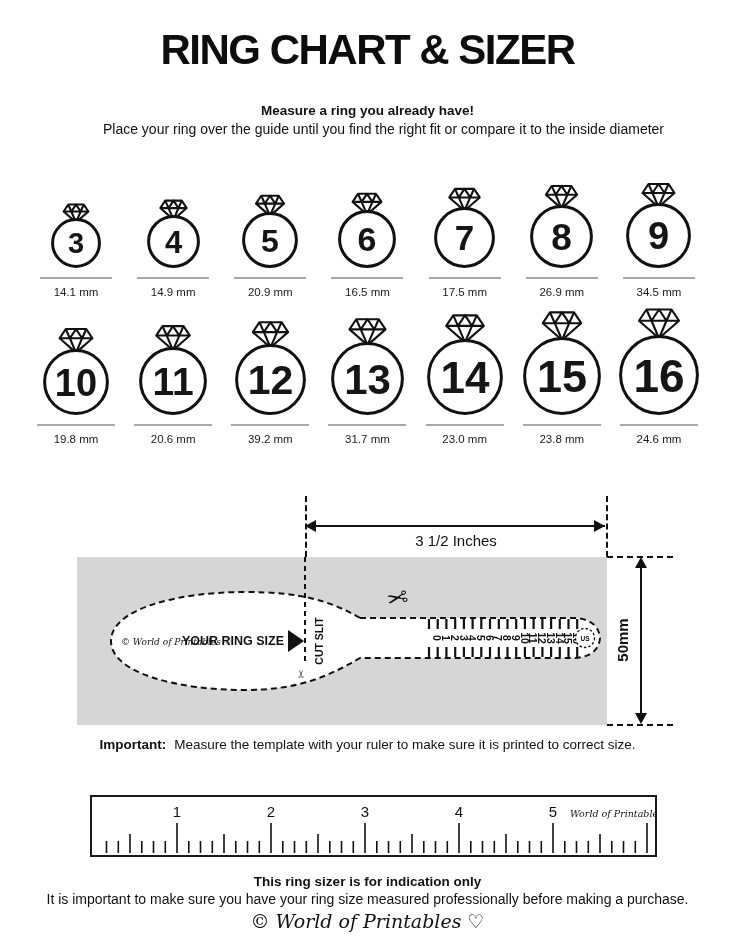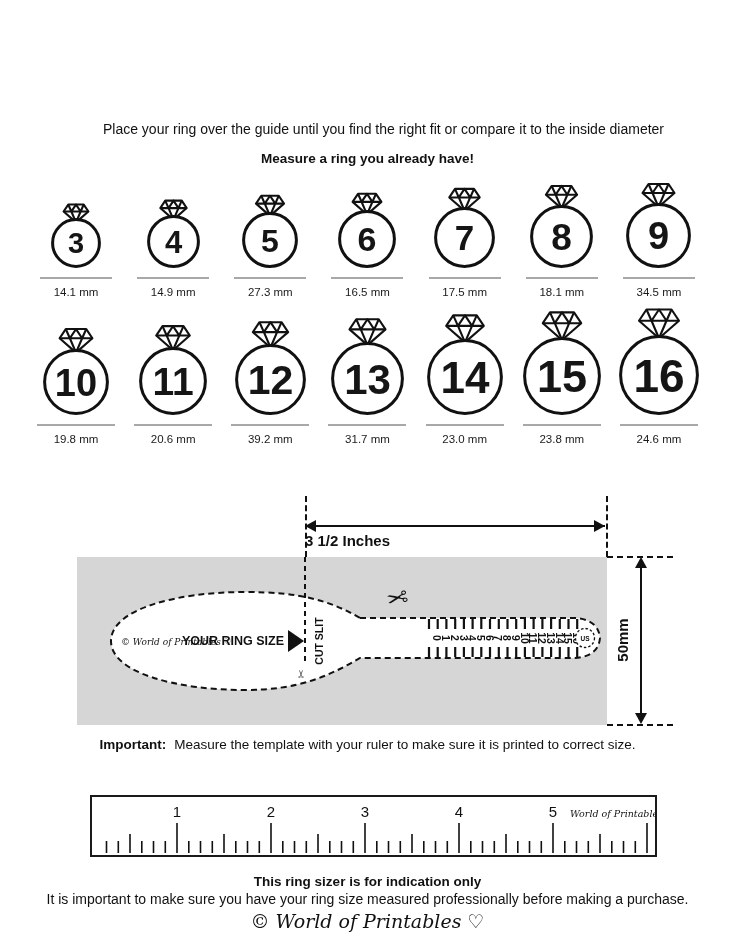--- a/index.html
+++ b/index.html
@@ -2,37 +2,37 @@
 <html><head>
 <meta charset="utf-8">
 <style>
   html,body{margin:0;padding:0;background:#fff;}
   #page{position:relative;width:735px;height:951px;background:#fff;overflow:hidden;
         font-family:"Liberation Sans",sans-serif;color:#111;}
   
   #title{position:absolute;top:26px;left:0;width:100%;text-align:center;
          font-size:42px;font-weight:bold;letter-spacing:-1.5px;color:#0d0d0d;}
   #subtitle{position:absolute;top:103px;left:0;width:100%;text-align:center;
-            font-size:13.5px;font-weight:bold;margin-top:48px;}
+            font-size:13.5px;font-weight:bold;}
   #instruction{position:absolute;top:121px;left:0;width:100%;text-align:center;font-size:14px;padding-left:16px;}
   
   .ring-row{position:absolute;left:30px;right:30px;display:flex;justify-content:space-between;
             align-items:flex-end;}
   #ring-row-0{top:168px;height:130px;}
   #ring-row-1{top:310px;height:135px;}
   .ring-cell{width:92px;display:flex;flex-direction:column;align-items:center;}
   .ring-underline{height:2px;background:#a8a8a8;margin-top:6px;}
   .ring-mm{font-size:11.5px;margin-top:7px;color:#1a1a1a;}
   
   #sizer{position:absolute;top:480px;left:0;width:735px;height:260px;}
   .vguide{position:absolute;width:0;border-left:2px dashed #111;}
   .hguide{position:absolute;height:0;border-top:2px dashed #111;}
   #dim-w-line{position:absolute;left:307px;top:45px;width:298px;height:0;border-top:2px solid #111;}
-  #dim-w-label{position:absolute;left:305px;top:52px;width:302px;text-align:left;
-               font-size:15px;font-weight:bold;}
+  #dim-w-label{position:absolute;left:305px;top:52px;width:302px;text-align:center;
+               font-size:15px;font-weight:normal;}
   #dim-h-line{position:absolute;left:640px;top:87px;height:150px;width:0;border-left:2px solid #111;}
   #dim-h-label{position:absolute;left:594px;top:150px;width:60px;height:20px;text-align:center;
                font-size:15px;font-weight:bold;transform:rotate(-90deg);}
   .arr{position:absolute;width:0;height:0;border-style:solid;}
   #graybox{position:absolute;left:77px;top:77px;width:530px;height:168px;background:#d6d6d6;}
   
   #important{position:absolute;top:737px;left:0;width:100%;text-align:center;font-size:13.5px;}
   #important b{margin-right:8px;}
   
   #ruler{position:absolute;top:795px;left:90px;width:563px;height:58px;border:2px solid #1a1a1a;background:#fff;}
@@ -40,20 +40,21 @@
   #footer-bold{position:absolute;top:874px;left:0;width:100%;text-align:center;font-size:13.5px;font-weight:bold;}
   #footer-text{position:absolute;top:891px;left:0;width:100%;text-align:center;font-size:14px;}
   #footer-brand{position:absolute;top:910px;left:0;width:100%;text-align:center;
                 font-family:"DejaVu Serif",serif;font-style:italic;font-size:19px;}
 </style>
 </head>
 <body>
 
 <div id="page">
 
+  <div id="title">RING CHART &amp; SIZER</div>
   <div id="subtitle">Measure a ring you already have!</div>
   <div id="instruction">Place your ring over the guide until you find the right fit or compare it to the inside diameter</div>
 
   <div id="ring-row-0" class="ring-row">
       <div class="ring-cell">
         <svg width="56" height="71" viewBox="0 0 56 71">
     <g transform="translate(12.5,3) scale(0.775)" stroke="#111" stroke-width="2.71" fill="#fff" stroke-linejoin="round">
       <path d="M10 2 L30 2 L36 11 L20 25 L4 11 Z"></path>
       <path fill="none" d="M4 11 L36 11 M10 2 L14 11 M14 11 L20 2 L26 11 M30 2 L26 11 M14 11 L20 25 M26 11 L20 25"></path>
     </g>
@@ -78,21 +79,21 @@
       <div class="ring-cell">
         <svg width="62" height="80" viewBox="0 0 62 80">
     <g transform="translate(13.5,3) scale(0.875)" stroke="#111" stroke-width="2.40" fill="#fff" stroke-linejoin="round">
       <path d="M10 2 L30 2 L36 11 L20 25 L4 11 Z"></path>
       <path fill="none" d="M4 11 L36 11 M10 2 L14 11 M14 11 L20 2 L26 11 M30 2 L26 11 M14 11 L20 25 M26 11 L20 25"></path>
     </g>
     <circle cx="31" cy="49" r="26.4" fill="#fff" stroke="#111" stroke-width="3"></circle>
     <text x="31" y="60.519999999999996" text-anchor="middle" font-family="Liberation Sans, sans-serif" font-size="32" font-weight="bold" fill="#151515">5</text>
   </svg>
         <div class="ring-underline" style="width:72px"></div>
-       <div class="ring-mm">27.3 mm</div>
+       <div class="ring-mm">20.9 mm</div>
       </div>
       <div class="ring-cell">
         <svg width="64" height="82" viewBox="0 0 64 82">
     <g transform="translate(14,3) scale(0.9)" stroke="#111" stroke-width="2.33" fill="#fff" stroke-linejoin="round">
       <path d="M10 2 L30 2 L36 11 L20 25 L4 11 Z"></path>
       <path fill="none" d="M4 11 L36 11 M10 2 L14 11 M14 11 L20 2 L26 11 M30 2 L26 11 M14 11 L20 25 M26 11 L20 25"></path>
     </g>
     <circle cx="32" cy="50" r="27.4" fill="#fff" stroke="#111" stroke-width="3"></circle>
     <text x="32" y="62.24" text-anchor="middle" font-family="Liberation Sans, sans-serif" font-size="34" font-weight="bold" fill="#151515">6</text>
   </svg>
@@ -114,21 +115,21 @@
       <div class="ring-cell">
         <svg width="69" height="90" viewBox="0 0 69 90">
     <g transform="translate(15,3) scale(0.975)" stroke="#111" stroke-width="2.15" fill="#fff" stroke-linejoin="round">
       <path d="M10 2 L30 2 L36 11 L20 25 L4 11 Z"></path>
       <path fill="none" d="M4 11 L36 11 M10 2 L14 11 M14 11 L20 2 L26 11 M30 2 L26 11 M14 11 L20 25 M26 11 L20 25"></path>
     </g>
     <circle cx="34.5" cy="55.5" r="29.9" fill="#fff" stroke="#111" stroke-width="3"></circle>
     <text x="34.5" y="68.82" text-anchor="middle" font-family="Liberation Sans, sans-serif" font-size="37" font-weight="bold" fill="#151515">8</text>
   </svg>
         <div class="ring-underline" style="width:72px"></div>
-       <div class="ring-mm">18.1 mm</div>
+       <div class="ring-mm">26.9 mm</div>
       </div>
       <div class="ring-cell">
         <svg width="71" height="92" viewBox="0 0 71 92">
     <g transform="translate(15.5,3) scale(1)" stroke="#111" stroke-width="2.10" fill="#fff" stroke-linejoin="round">
       <path d="M10 2 L30 2 L36 11 L20 25 L4 11 Z"></path>
       <path fill="none" d="M4 11 L36 11 M10 2 L14 11 M14 11 L20 2 L26 11 M30 2 L26 11 M14 11 L20 25 M26 11 L20 25"></path>
     </g>
     <circle cx="35.5" cy="56.5" r="30.9" fill="#fff" stroke="#111" stroke-width="3"></circle>
     <text x="35.5" y="70.18" text-anchor="middle" font-family="Liberation Sans, sans-serif" font-size="38" font-weight="bold" fill="#151515">9</text>
   </svg>

